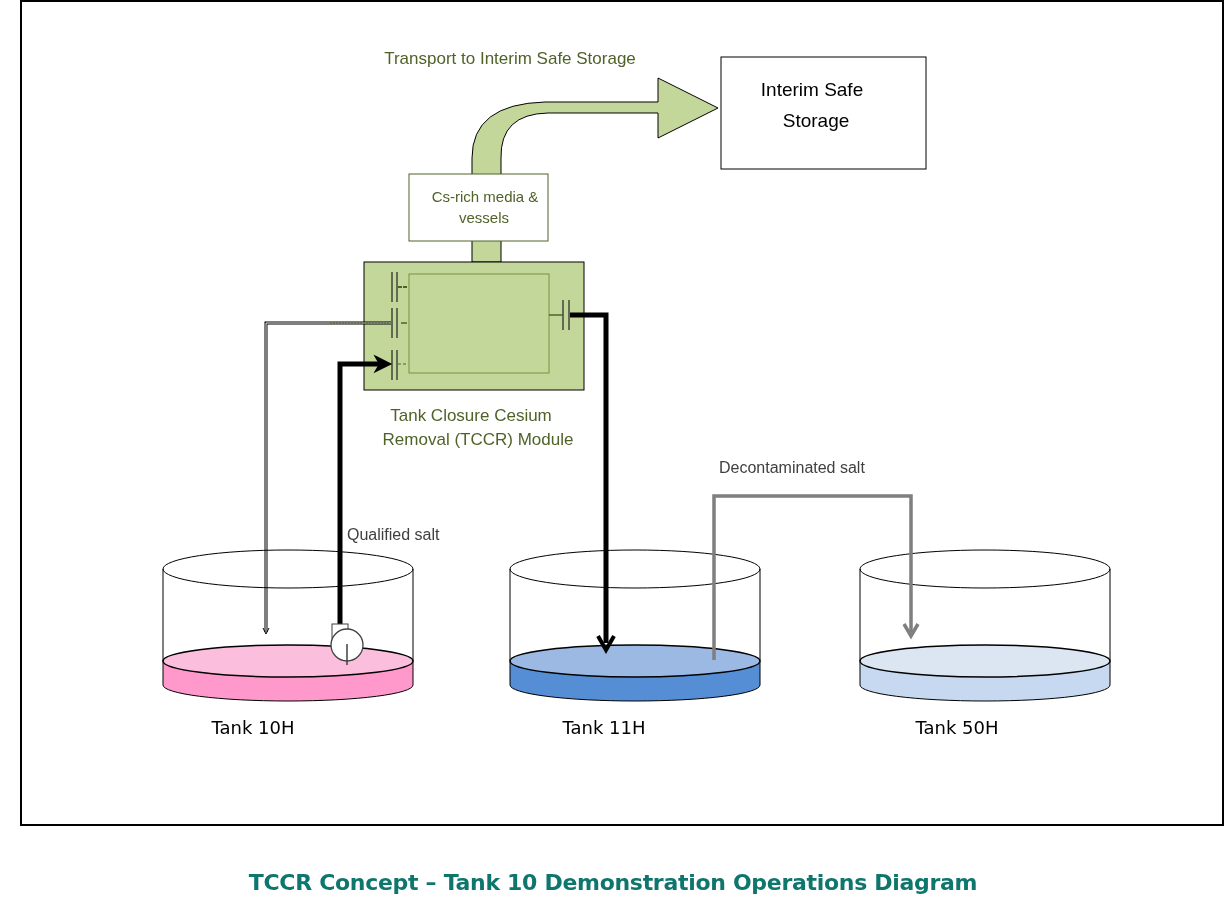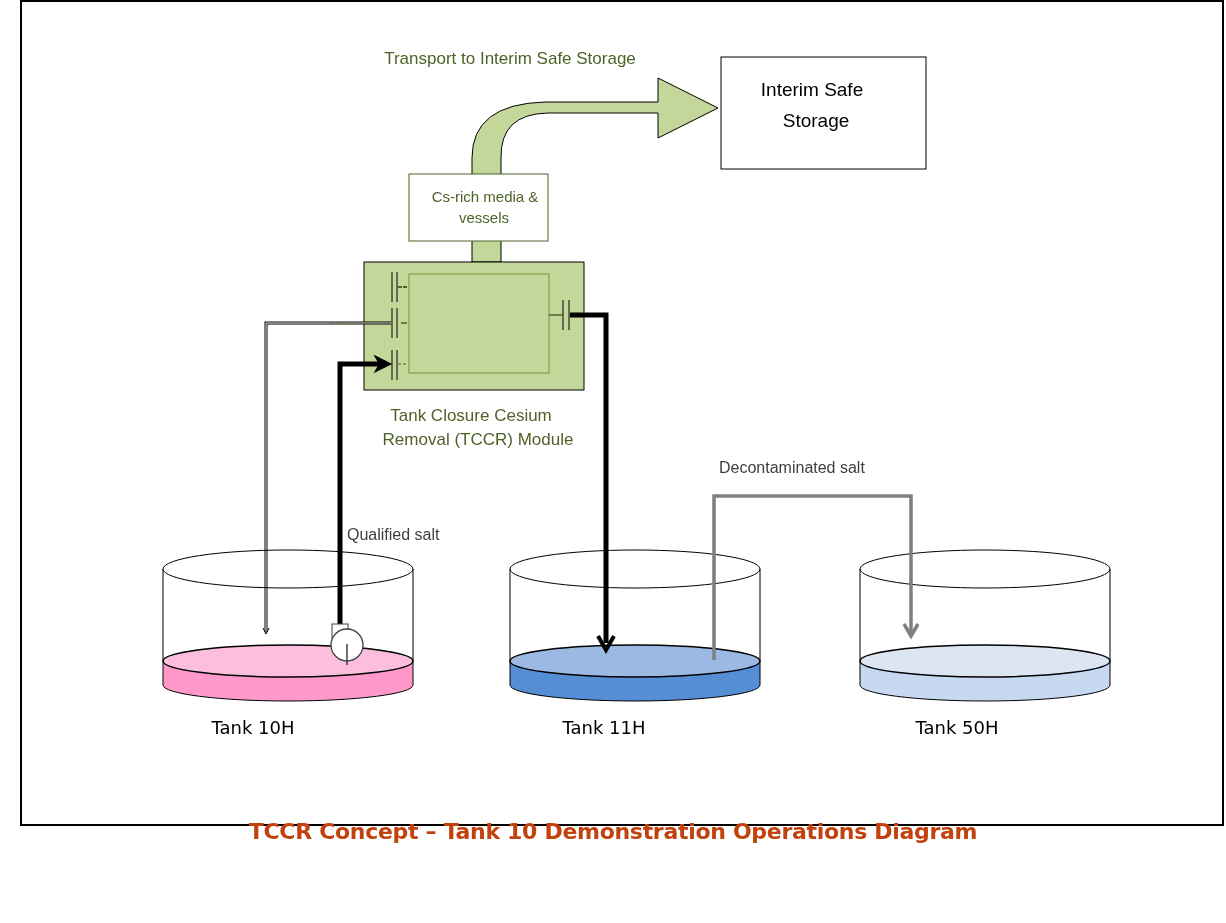--- a/index.html
+++ b/index.html
@@ -3,24 +3,24 @@
 <meta charset="utf-8">
 <style>
   html, body { margin: 0; padding: 0; background: #ffffff; }
   body { width: 1226px; height: 923px; position: relative; overflow: hidden; }
   #diagram { position: absolute; left: 0; top: 0; width: 1226px; height: 923px; }
   .lbl-green { font-family: "Liberation Sans", sans-serif; fill: #4f6228; }
   .lbl-gray { font-family: "Liberation Sans", sans-serif; fill: #404040; }
   .lbl-black { font-family: "Liberation Sans", sans-serif; fill: #000000; }
   .tank-lbl { font-family: "DejaVu Sans", sans-serif; fill: #000000; }
   #caption {
-    position: absolute; left: 0; width: 1226px; top: 819px;
+    position: absolute; left: 0; width: 1226px; top: 870px;
     text-align: center;
     font-family: "DejaVu Sans", sans-serif;
-    font-weight: bold; font-size: 22px; color: #c2410c;
+    font-weight: bold; font-size: 22px; color: #0f766e;
     letter-spacing: -0.3px;
   }
 </style>
 </head>
 <body>
 
 <svg id="diagram" viewBox="0 0 1226 923" xmlns="http://www.w3.org/2000/svg">
   <defs>
     <marker id="arrowBlack" markerWidth="6" markerHeight="6" refX="3" refY="3" orient="auto" markerUnits="strokeWidth">
       <path d="M0,0 L6,3 L0,6 L1.5,3 Z" fill="#000"></path>

